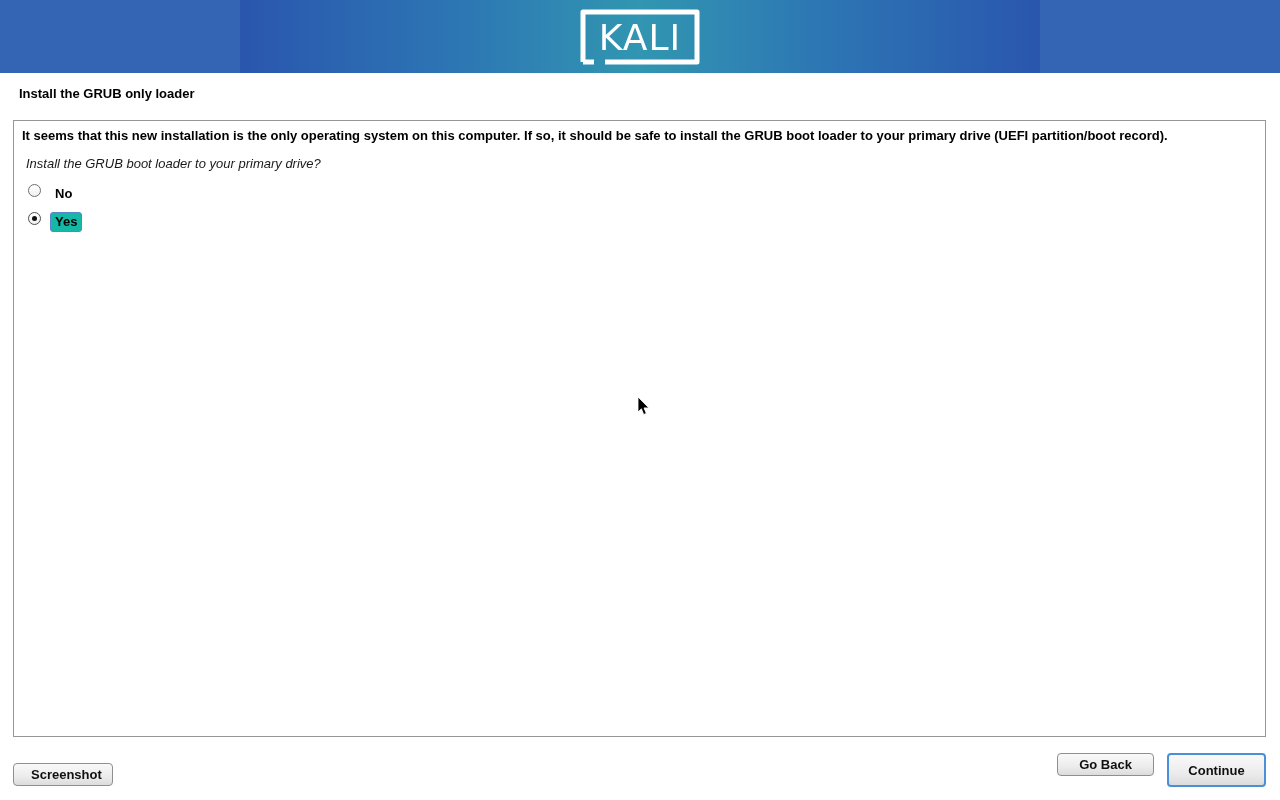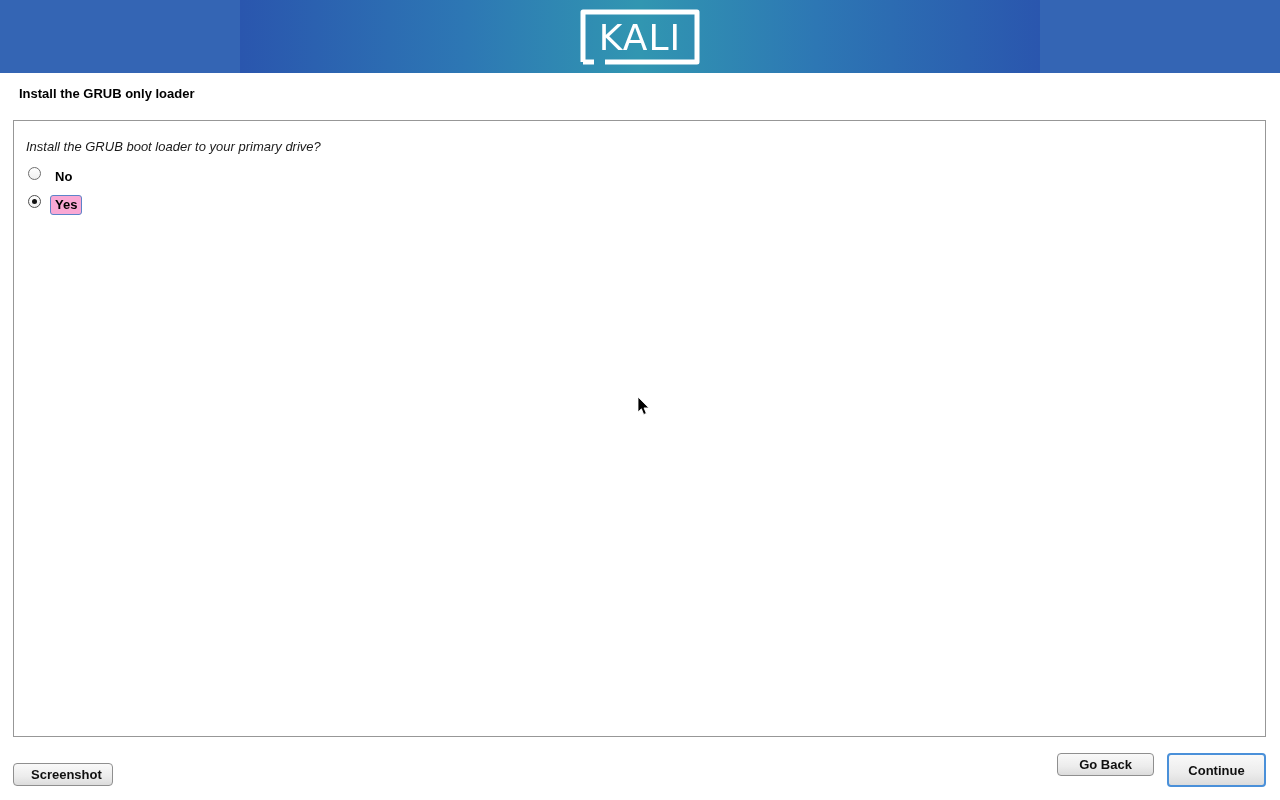--- a/index.html
+++ b/index.html
@@ -103,21 +103,21 @@
   .radio-label {
     font-size: 13px;
     font-weight: bold;
     color: #000000;
     margin-left: 9px;
     padding: 1px 4px 2px 4px;
     border: 1px solid transparent;
     border-radius: 3px;
   }
   .radio-label.focused {
-    background: #f9a8d4;
+    background: #14b8a6;
     border-color: #5d84c9;
   }
 
   
   .btn {
     height: 23px;
     padding: 0 17px;
     border: 1px solid #8f8f8f;
     border-radius: 4px;
     background: linear-gradient(#f9f9f9, #ececec 60%, #dcdcdc);
@@ -161,20 +161,21 @@
     <svg width="122" height="58" viewBox="0 0 122 58">
       <path d="M4 54 L4 4 L118 4 L118 54 L26 54 M4 54 L15 54" fill="none" stroke="#ffffff" stroke-width="5" stroke-linejoin="round" stroke-linecap="butt"></path>
       <text class="kali-logo-text" x="61" y="42" text-anchor="middle">KALI</text>
     </svg>
   </div>
 </div>
 
 <div class="page-title">Install the GRUB only loader</div>
 
 <div class="content-panel">
+  <div class="para">It seems that this new installation is the only operating system on this computer. If so, it should be safe to install the GRUB boot loader to your primary drive (UEFI partition/boot record).</div>
   <div class="question">Install the GRUB boot loader to your primary drive?</div>
 
   <div class="radio-group">
     <div class="radio-row">
       <span class="radio-circle"></span>
       <span class="radio-label">No</span>
     </div>
     <div class="radio-row">
       <span class="radio-circle checked"></span>
       <span class="radio-label focused">Yes</span>

